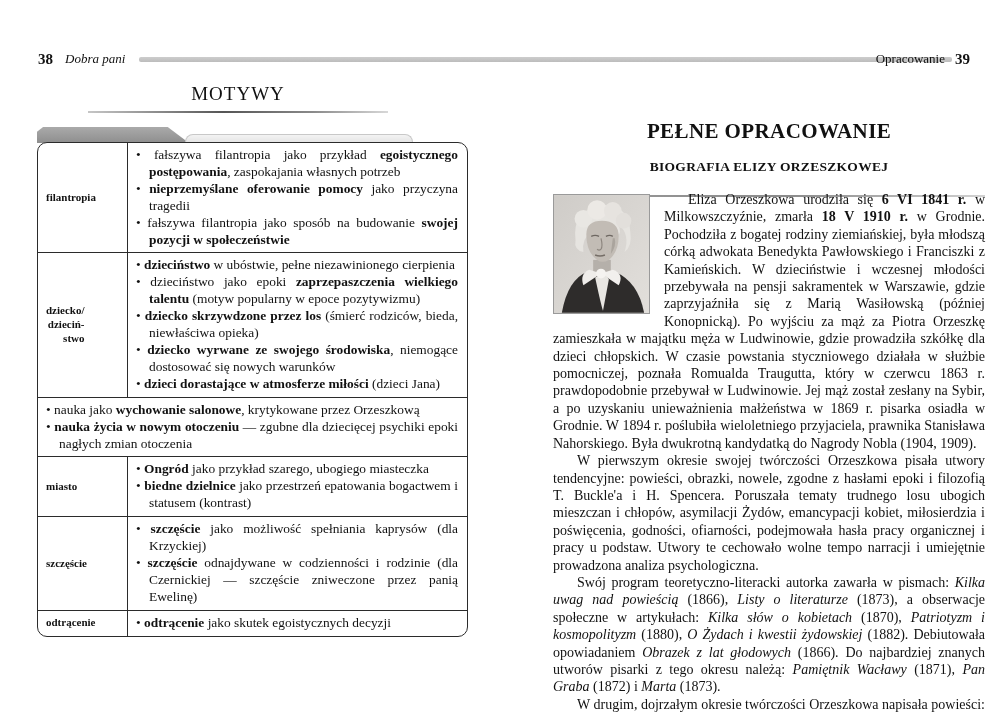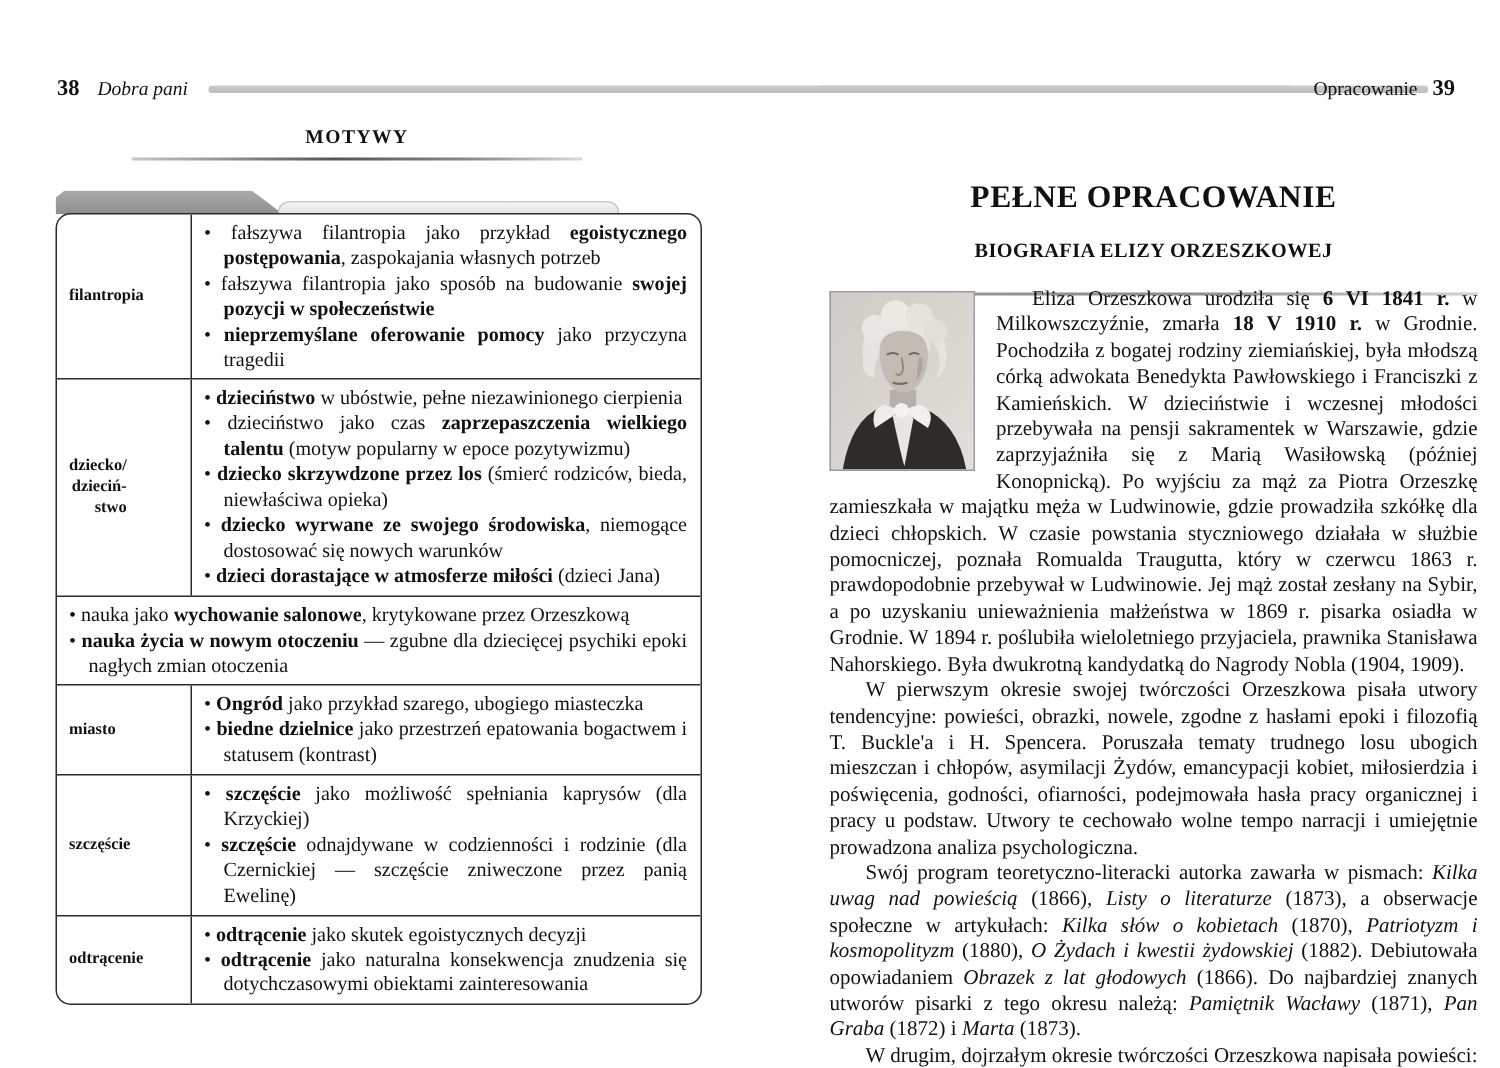--- a/index.html
+++ b/index.html
@@ -13,21 +13,21 @@
   .runhead-right { left:545px; right:30px; }
   .pagenum { font-weight:bold; font-size:15px; }
   .runtitle-left  { font-style:italic; font-size:13px; margin-left:12px; }
   .runtitle-right { font-size:13px; margin-right:10px; }
   .headbar { flex:1; height:5px; background:linear-gradient(to bottom,#cdcdcd,#bcbcbc); border-radius:2px; }
   .runhead-left  .headbar { margin-left:14px; }
   .runhead-right .headbar { margin-right:14px; }
 
   
   .motywy-block { position:absolute; left:88px; top:52px; width:300px; text-align:center; }
-  .motywy-title { font-size:13px; font-weight:bold; letter-spacing:1px; padding-bottom:6px; }
+  .motywy-title { font-size:19px; font-weight:normal; letter-spacing:1px; padding-bottom:6px; }
   .motywy-rule  { height:2px; background:linear-gradient(to right,#c6c6c6,#555 45%,#8a8a8a 75%,#d8d8d8); }
 
   .table-wrap { position:absolute; left:37px; top:96px; width:431px; }
   .tab-decor  { position:absolute; left:0; top:0; width:152px; height:16px;
                 background:linear-gradient(to bottom,#aaaaaa,#8e8e8e);
                 clip-path:polygon(0 100%, 0 30%, 4% 0, 86% 0, 100% 100%); }
   .strip-decor{ position:absolute; left:148px; top:7px; width:228px; height:9px;
                 background:linear-gradient(to bottom,#f3f3f3,#e3e3e3);
                 border:1px solid #c8c8c8; border-bottom:none; border-radius:8px 8px 0 0; }
   .motifs-table { position:relative; margin-top:15px; border:1.4px solid #2b2b2b;
@@ -80,34 +80,34 @@
       <div class="tab-decor"></div>
       <div class="strip-decor"></div>
 
       <div class="motifs-table">
 
         <div class="mrow">
           <div class="mlabel">filantropia</div>
           <div class="mcontent">
             <ul>
               <li><span>fałszywa filantropia jako przykład </span><b>egoistycznego postępowania</b><span>, zaspokajania własnych potrzeb</span></li>
+              <li><b>nieprzemyślane oferowanie pomocy</b><span> jako przyczyna tragedii</span></li>
               <li><span>fałszywa filantropia jako sposób na budowanie </span><b>swojej pozycji w społeczeństwie</b></li>
-              <li><b>nieprzemyślane oferowanie pomocy</b><span> jako przyczyna tragedii</span></li>
             </ul>
           </div>
         </div>
 
         <div class="mrow">
           <div class="mlabel">dziecko/
 dzieciń-
 stwo</div>
           <div class="mcontent">
             <ul>
               <li><b>dzieciństwo</b><span> w ubóstwie, pełne niezawinionego cierpienia</span></li>
-              <li><span>dzieciństwo jako czas </span><b>zaprzepaszczenia wielkiego talentu</b><span> (motyw popularny w epoce pozytywizmu)</span></li>
+              <li><span>dzieciństwo jako epoki </span><b>zaprzepaszczenia wielkiego talentu</b><span> (motyw popularny w epoce pozytywizmu)</span></li>
               <li><b>dziecko skrzywdzone przez los</b><span> (śmierć rodziców, bieda, niewłaściwa opieka)</span></li>
               <li><b>dziecko wyrwane ze swojego środowiska</b><span>, niemogące dostosować się nowych warunków</span></li>
               <li><b>dzieci dorastające w atmosferze miłości</b><span> (dzieci Jana)</span></li>
             </ul>
           </div>
         </div>
 
         <div class="mrow">
           <div class="mcontent">
             <ul>
@@ -135,21 +135,20 @@
               <li><b>szczęście</b><span> odnajdywane w codzienności i rodzinie (dla Czernickiej — szczęście zniweczone przez panią Ewelinę)</span></li>
             </ul>
           </div>
         </div>
 
         <div class="mrow">
           <div class="mlabel">odtrącenie</div>
           <div class="mcontent">
             <ul>
               <li><b>odtrącenie</b><span> jako skutek egoistycznych decyzji</span></li>
-              <li><b>odtrącenie</b><span> jako naturalna konsekwencja znudzenia się dotychczasowymi obiektami zainteresowania</span></li>
             </ul>
           </div>
         </div>
 
       </div>
     </div>
   </div>
 
   <div>
     <div class="runhead runhead-right">

